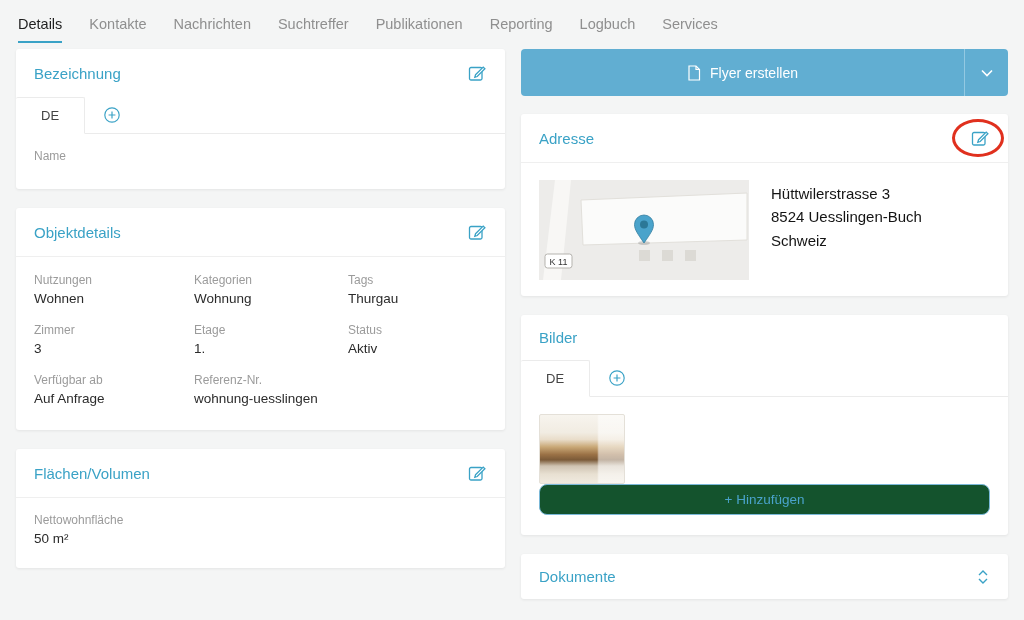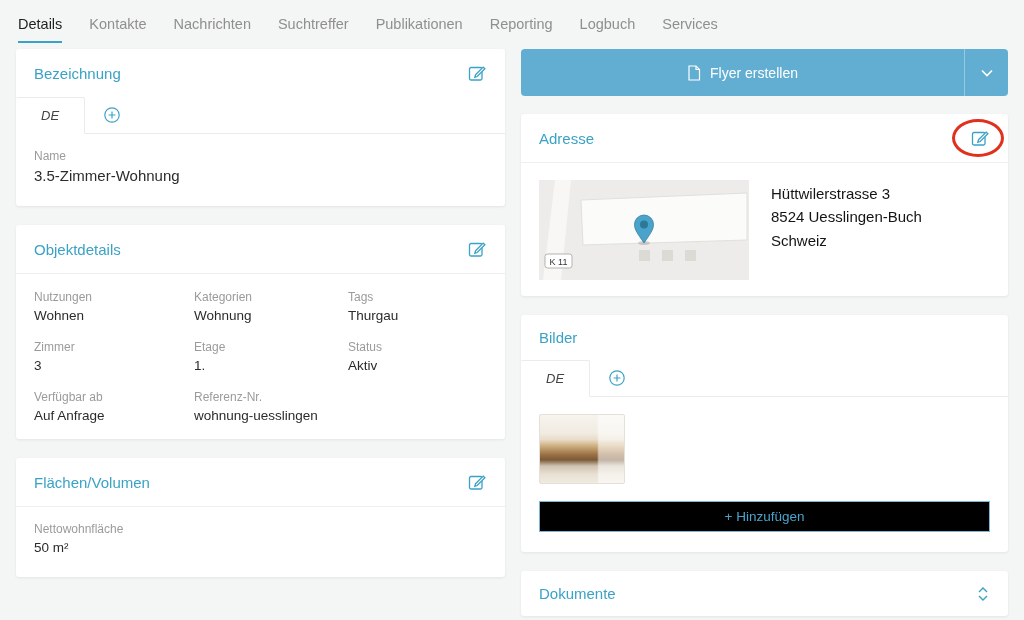--- a/index.html
+++ b/index.html
@@ -20,28 +20,28 @@
   .col-right { flex:1; }
   .card { background:#fff; border-radius:3px; box-shadow:0 1px 3px rgba(0,0,0,0.07); margin-bottom:19px; }
   .card-header { display:flex; justify-content:space-between; align-items:center; padding:14px 18px; position:relative; }
   .card-header.bordered { border-bottom:1px solid #efefef; }
   .card-title { font-size:15px; color:#3aa2c6; font-weight:400; }
   .icon-btn { background:none; border:none; padding:0; cursor:pointer; line-height:0; }
   
   .card-tabs { display:flex; border-bottom:1px solid #ebebeb; }
   .ctab { padding:10px 25px; font-size:13px; color:#444; background:#fff;
           border:1px solid #ebebeb; border-bottom:1px solid #fff; margin-bottom:-1px;
-          border-radius:2px 2px 0 0; border-left:none; cursor:pointer;font-style:italic; }
+          border-radius:2px 2px 0 0; border-left:none; cursor:pointer; }
   .plus-btn { align-self:center; margin-left:18px; }
   
   .card-content { padding:15px 18px 22px 18px; }
   .field-label { font-size:12px; color:#9b9b9b; margin-bottom:4px; }
   .field-value { font-size:13.5px; color:#2b2b2b; }
   .field-value.big { font-size:15px; }
-  .detail-grid { display:grid; grid-template-columns:160px 154px 1fr; row-gap:17px; padding:16px 18px 16px 18px; }
+  .detail-grid { display:grid; grid-template-columns:160px 154px 1fr; row-gap:17px; padding:16px 18px 24px 18px; }
   
   .flyer-split { display:flex; height:47px; margin-bottom:18px; }
   .flyer-main { flex:1; display:flex; align-items:center; justify-content:center; gap:9px;
                 background:#61aed2; color:#fff; font-size:14px; border:none; cursor:pointer;
                 border-radius:4px 0 0 4px; font-family:inherit; }
   .flyer-caret { width:44px; background:#61aed2; border:none; border-left:1px solid #93c9e2;
                  cursor:pointer; border-radius:0 4px 4px 0; display:flex; align-items:center; justify-content:center; }
   
   .adresse-content { display:flex; padding:17px 18px 20px 18px; }
   .map-thumb { width:210px; height:96px; flex-shrink:0; cursor:pointer; }
@@ -49,22 +49,22 @@
   .annotation-ellipse { position:absolute; right:4px; top:5px; width:52px; height:38px;
                         border:3px solid #e0301e; border-radius:50%; pointer-events:none; }
   
   .bilder-content { padding:17px 18px 20px 18px; }
   .photo-thumb { width:86px; height:70px; border-radius:2px; cursor:pointer;
     background:
       linear-gradient(90deg, rgba(255,255,255,0) 68%, rgba(255,255,255,0.55) 70%, rgba(255,255,255,0.55) 100%),
       linear-gradient(180deg,#f7f4ee 0%,#f1ece2 26%,#e9ddca 36%,#c9a876 47%,#9b7246 58%,#7b5a38 66%,#cfc3b2 75%,#e8e0d2 87%,#f0eadf 100%);
     border:1px solid #e4e0d8;
   }
-  .add-image-btn { display:block; width:100%; margin-top:17px; padding:7px 0; background:#000000;
-                   border:1px solid #7ab8d8; color:#4aa3cb; font-size:13.5px; border-radius:0;
+  .add-image-btn { display:block; width:100%; padding:7px 0; background:#14532d;
+                   border:1px solid #7ab8d8; color:#4aa3cb; font-size:13.5px; border-radius:8px;
                    cursor:pointer; font-family:inherit; }
   svg { display:block; }
 </style>
 </head>
 <body>
 
 <nav class="top-nav">
   <span class="nav-tab active">Details</span>
   <span class="nav-tab">Kontakte</span>
   <span class="nav-tab">Nachrichten</span>
@@ -97,21 +97,20 @@
           <span>
             <svg width="18" height="18" viewBox="0 0 20 20" fill="none" stroke="#3aa2c6" stroke-width="1.3">
               <circle cx="10" cy="10" r="8"></circle>
                 <path d="M10 6.2v7.6M6.2 10h7.6"></path>
             </svg>
           </span>
         </button>
       </div>
       <div class="card-content">
         <div class="field-label">Name</div>
-        <div class="field-value big">3.5-Zimmer-Wohnung</div>
       </div>
     </div>
 
     <div class="card">
       <div class="card-header bordered">
         <span class="card-title">Objektdetails</span>
         <button class="icon-btn">
           <span>
             <svg width="20" height="20" viewBox="0 0 20 20" fill="none" stroke="#3aa2c6" stroke-width="1.3">
               <rect x="2.5" y="4.5" width="12.5" height="12.5" rx="1.5"></rect>

